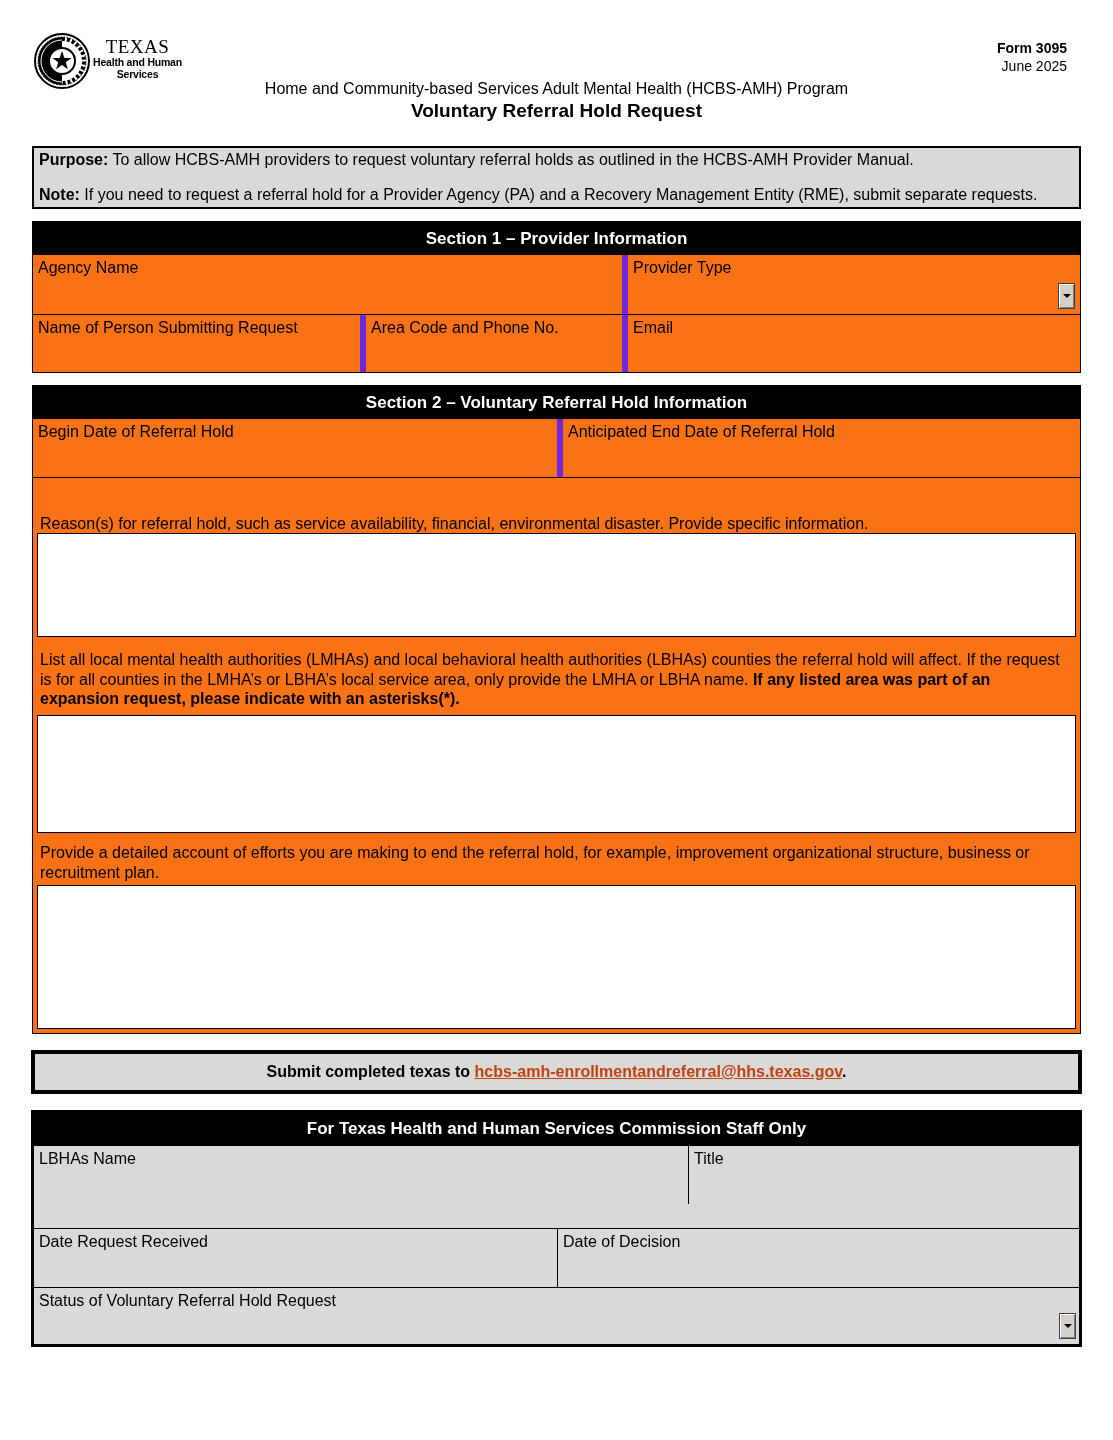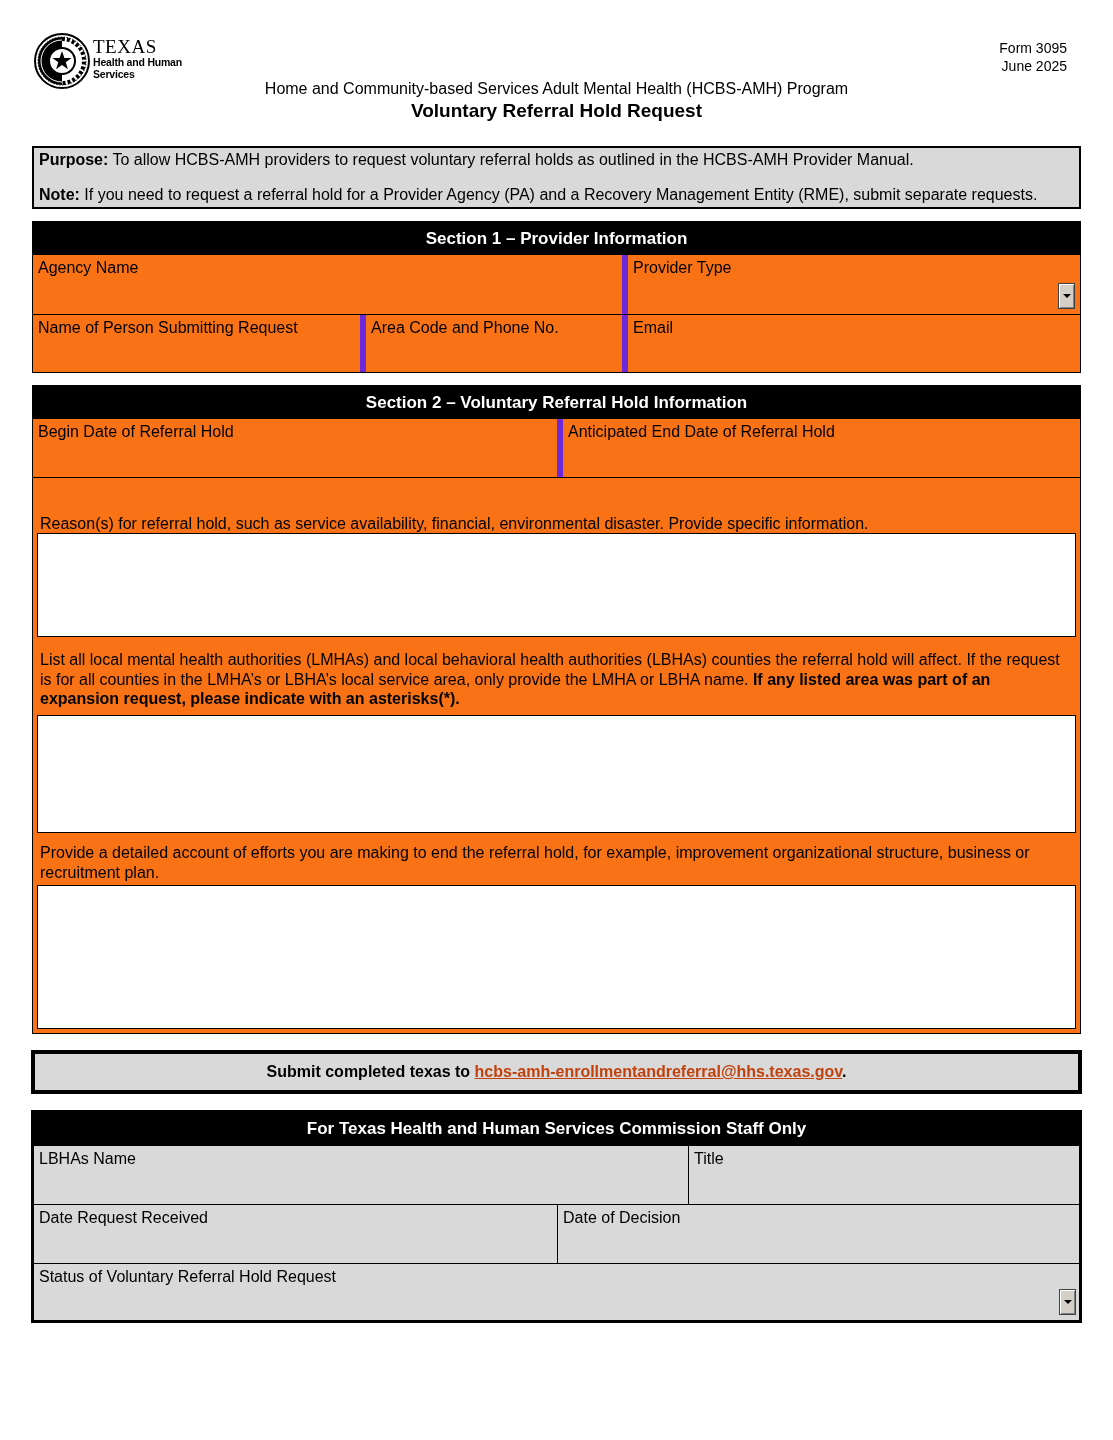--- a/index.html
+++ b/index.html
@@ -4,26 +4,26 @@
 <style>
   * { box-sizing: border-box; margin: 0; padding: 0; }
   html, body { width: 1113px; height: 1440px; background: #ffffff; }
   body { font-family: "Liberation Sans", sans-serif; color: #000; font-size: 16px; position: relative; overflow: hidden; }
 
   .abs { position: absolute; }
 
   
   .logo { left: 34px; top: 32px; width: 150px; height: 58px; display: flex; align-items: center; }
   .seal { width: 56px; height: 56px; flex: 0 0 56px; }
-  .logo-text { margin-left: 3px; line-height: 1; }
+  .logo-text { margin-left: 3px; line-height: 1; text-align: center; }
   .logo-texas { font-family: "Liberation Serif", serif; font-size: 19px; letter-spacing: 0.5px; display: block; margin-top: -6px; }
   .logo-sub { font-size: 10.5px; font-weight: bold; display: block; line-height: 12px; letter-spacing: -0.2px; }
 
   .formno { right: 46px; top: 39px; text-align: right; font-size: 14px; line-height: 18px; }
-  .formno .num { font-weight: normal; display: block; margin-left: 10px; }
+  .formno .num { font-weight: bold; display: block; margin-left: 10px; }
   .formno .date { display: block; }
 
   .program { left: 0; width: 1113px; top: 80px; text-align: center; font-size: 16px; }
   .title { left: 0; width: 1113px; top: 100px; text-align: center; font-size: 19px; font-weight: bold; }
 
   
   .purpose { left: 32px; top: 146px; width: 1049px; height: 63px; background: #d9d9d9; border: 2px solid #000; padding: 3px 5px; font-size: 16px; line-height: 18px; }
   .purpose p { margin-bottom: 17px; white-space: nowrap; }
   .purpose p:last-child { margin-bottom: 0; }
   b { font-weight: bold; }
@@ -161,21 +161,21 @@
   <div class="row" style="height:58px; border-top:none;">
     <div class="cell" style="width:654px;">
       <span>LBHAs Name</span>
       <input class="field-input" type="text" value="" style="">
     </div>
     <div class="cell" style="flex:1;">
       <span>Title</span>
       <input class="field-input" type="text" value="" style="">
     </div>
   </div>
-  <div class="row" style="height:59px;">
+  <div class="row" style="height:59px;margin-top:24px;">
     <div class="cell" style="width:523px;">
       <span>Date Request Received</span>
       <input class="field-input" type="text" value="" style="">
     </div>
     <div class="cell" style="flex:1;">
       <span>Date of Decision</span>
       <input class="field-input" type="text" value="" style="">
     </div>
   </div>
   <div class="row" style="height:57px;">

